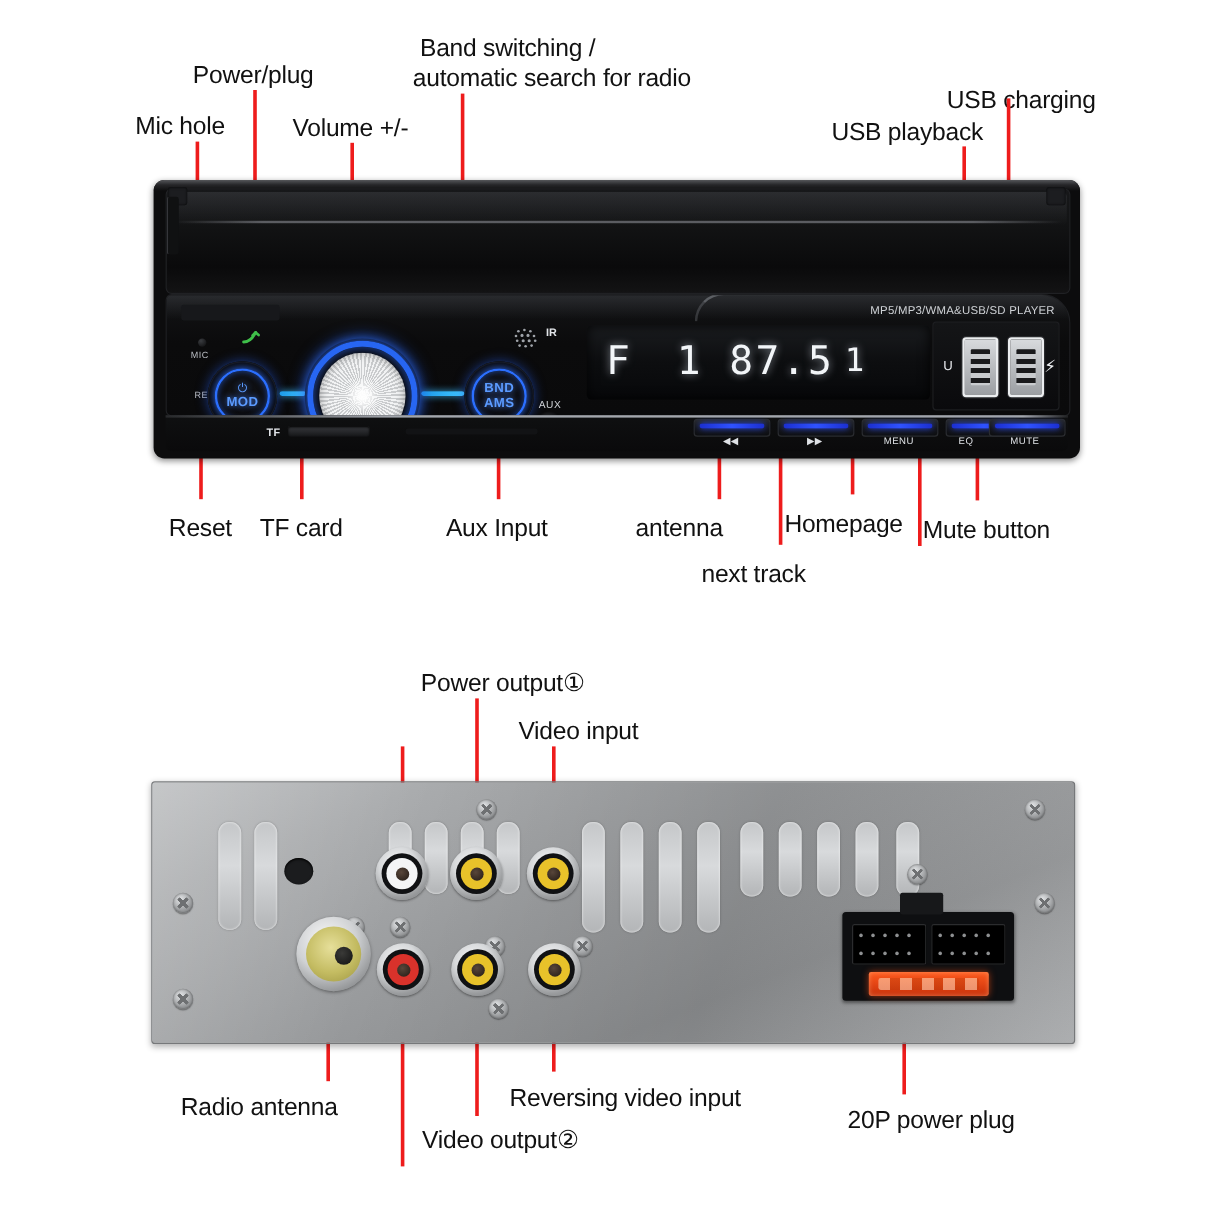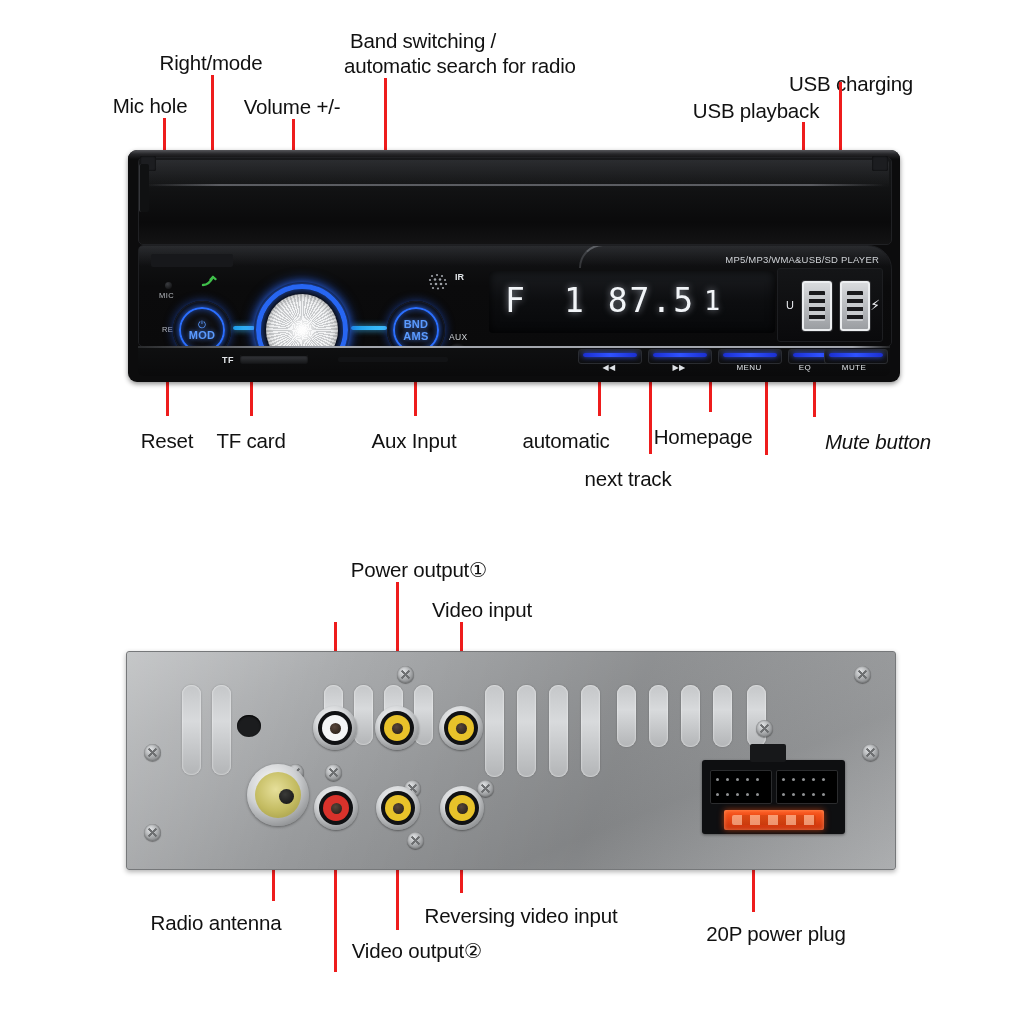--- a/index.html
+++ b/index.html
@@ -172,34 +172,34 @@
         background:linear-gradient(180deg,#ff5a1e,#c8300a);box-shadow:0 0 6px rgba(255,80,20,.6),inset 0 0 4px rgba(255,200,150,.5);}
   .plug .fuse:after{content:"";position:absolute;left:8px;top:5px;width:84px;height:10px;border-radius:2px;
         background:repeating-linear-gradient(90deg,rgba(255,220,190,.55) 0 10px,rgba(180,60,10,.35) 10px 18px);}
 </style>
 </head>
 <body>
 
 <div class="stage">
 
   <div class="lbl c" style="left:150px;top:93px;">Mic hole</div>
-  <div class="lbl c" style="left:211px;top:50px;">Right/mode</div>
+  <div class="lbl c" style="left:211px;top:50px;">Power/plug</div>
   <div class="lbl c" style="left:292px;top:94px;">Volume +/-</div>
   <div class="lbl" style="left:350px;top:28px;">Band switching /</div>
   <div class="lbl" style="left:344px;top:53px;">automatic search for radio</div>
   <div class="lbl c" style="left:756px;top:98px;">USB playback</div>
   <div class="lbl c" style="left:851px;top:71px;">USB charging</div>
 
   <div class="lbl c" style="left:167px;top:428px;">Reset</div>
   <div class="lbl c" style="left:251px;top:428px;">TF card</div>
   <div class="lbl c" style="left:414px;top:428px;">Aux Input</div>
-  <div class="lbl c" style="left:566px;top:428px;">automatic</div>
+  <div class="lbl c" style="left:566px;top:428px;">antenna</div>
   <div class="lbl c" style="left:628px;top:466px;">next track</div>
   <div class="lbl c" style="left:703px;top:424px;">Homepage</div>
-  <div class="lbl c" style="left:878px;top:429px;font-style:italic;">Mute button</div>
+  <div class="lbl c" style="left:822px;top:429px;">Mute button</div>
 
   <div class="ln" style="left:163px;top:118px;height:150px;"></div>
   <div class="ln" style="left:211px;top:75px;height:192px;"></div>
   <div class="ln" style="left:292px;top:119px;height:160px;"></div>
   <div class="ln" style="left:384px;top:78px;height:188px;"></div>
   <div class="ln" style="left:802px;top:122px;height:135px;"></div>
   <div class="ln" style="left:839px;top:82px;height:175px;"></div>
 
   <div class="ln" style="left:166px;top:338px;height:78px;"></div>
   <div class="ln" style="left:250px;top:360px;height:56px;"></div>

